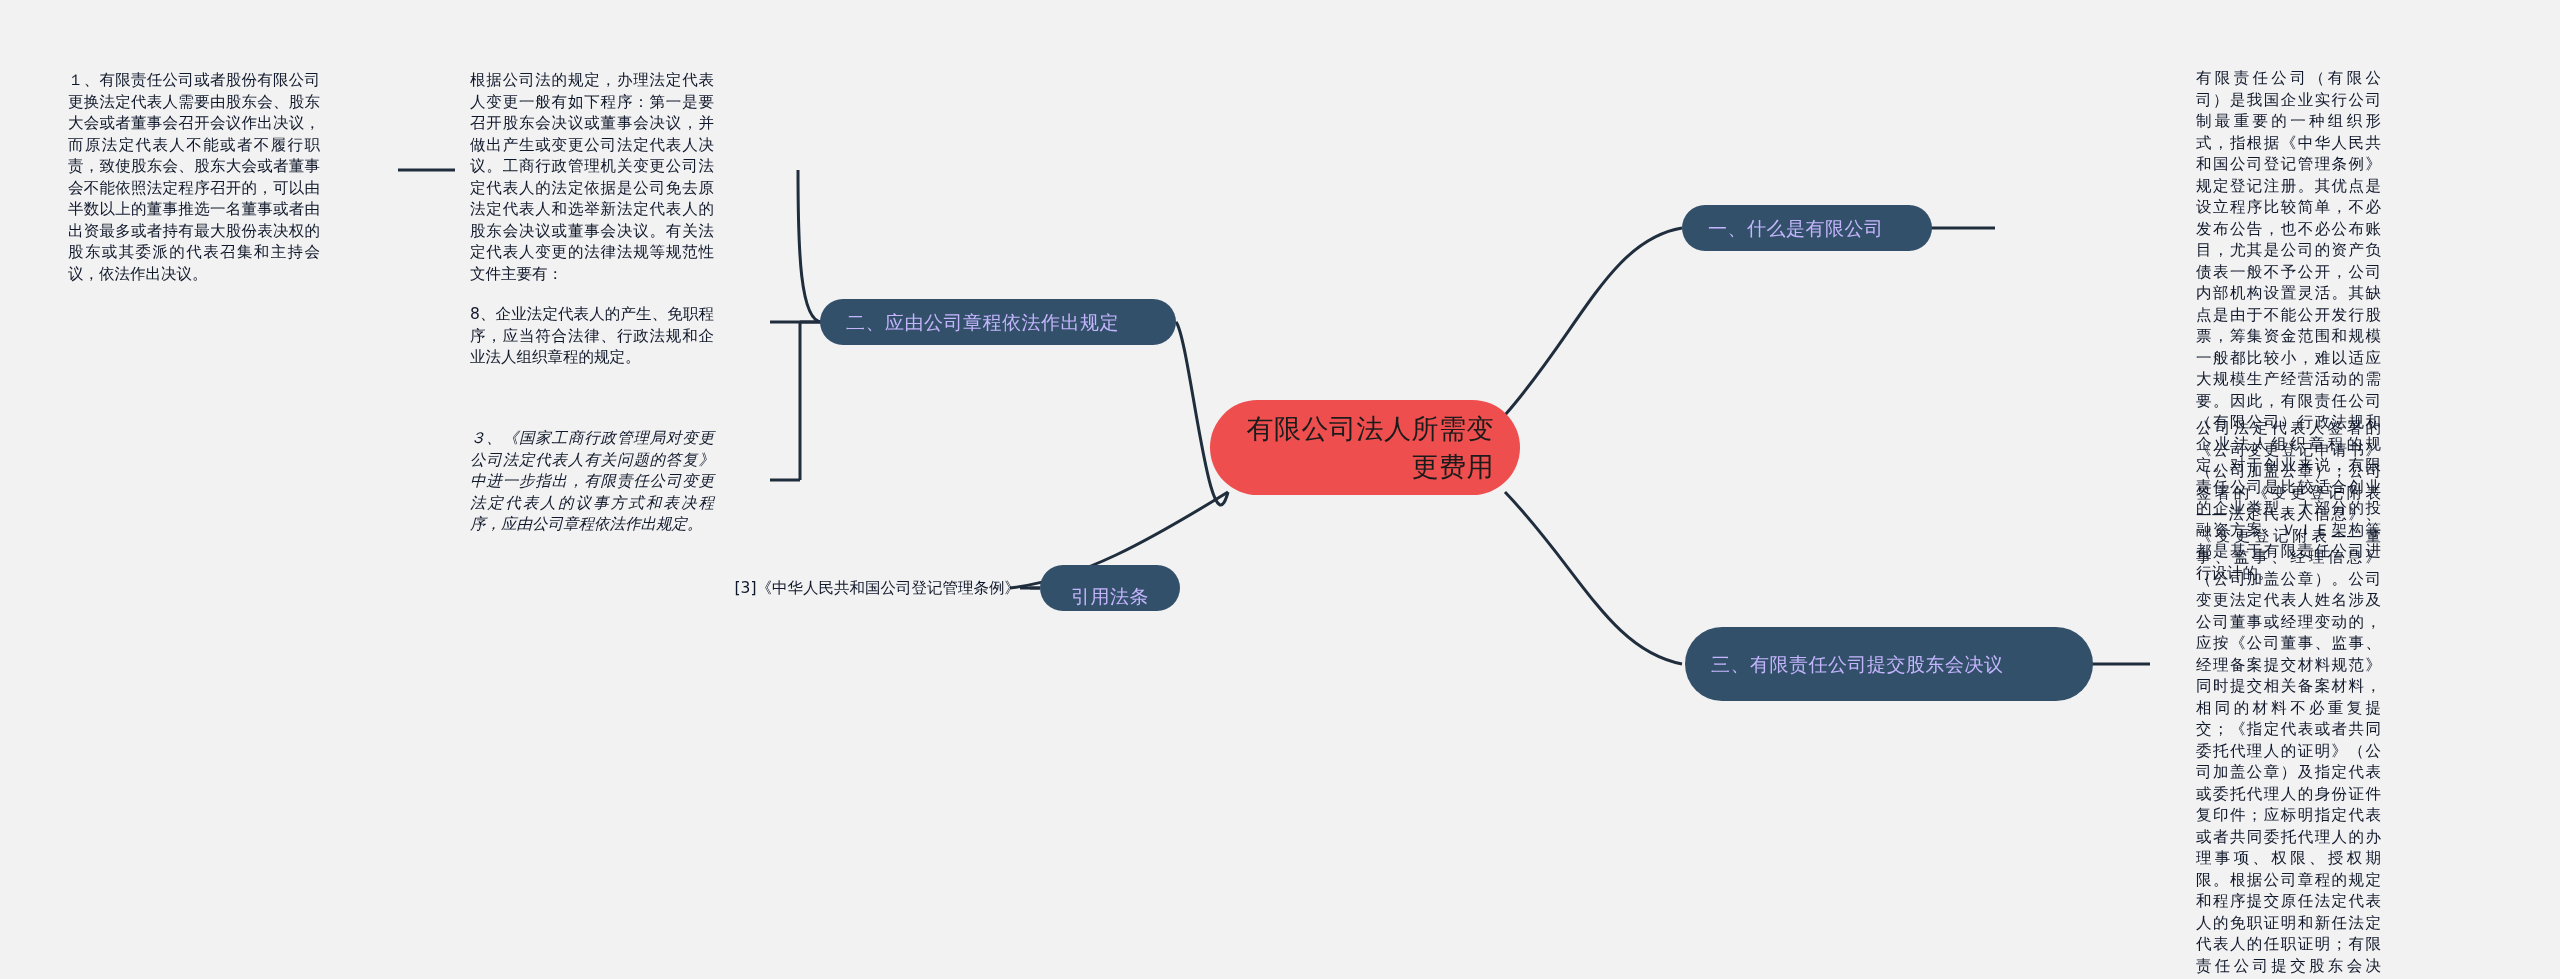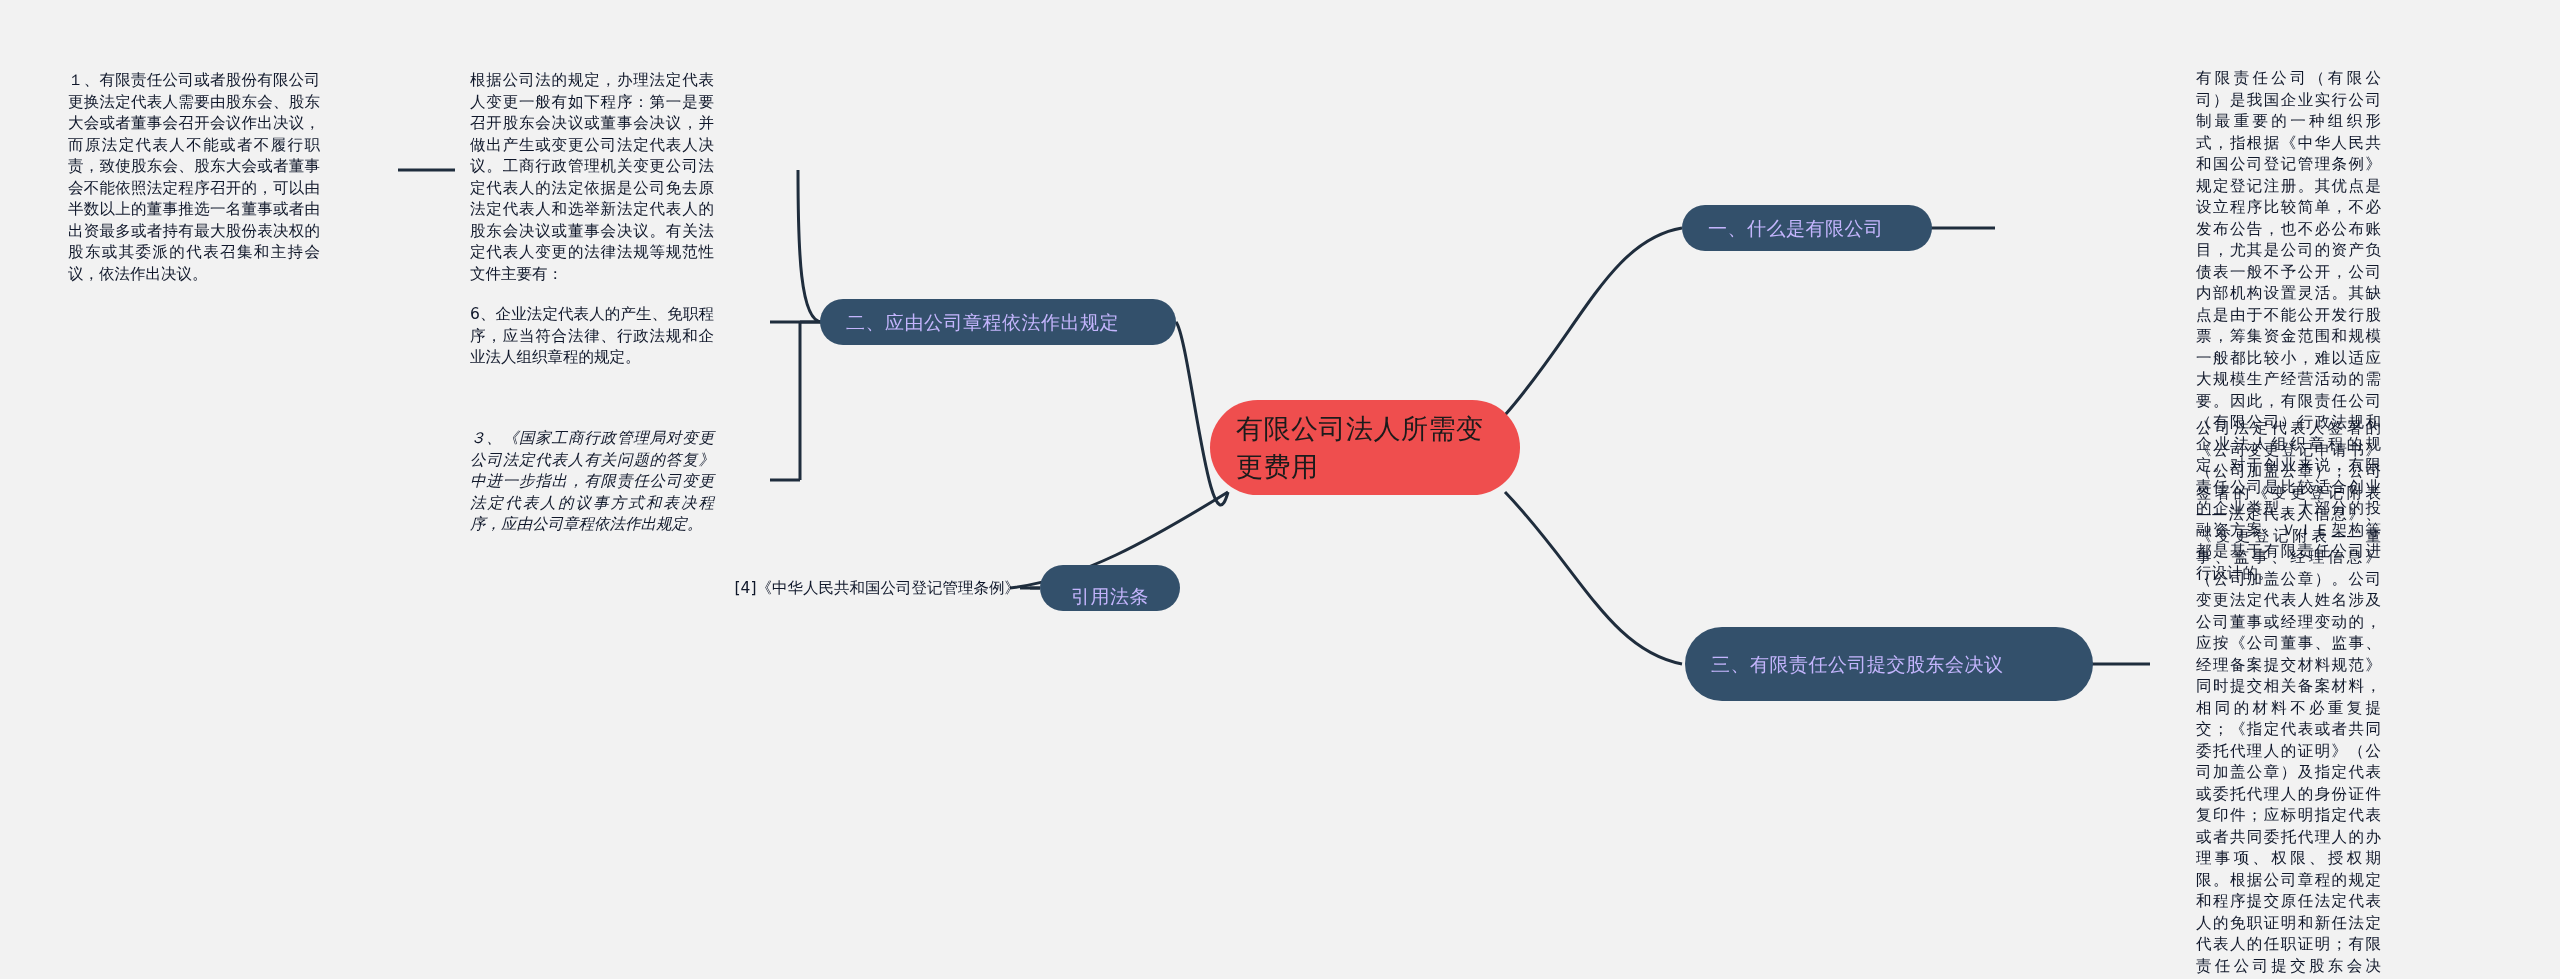--- a/index.html
+++ b/index.html
@@ -55,21 +55,21 @@
     background: #33506b;
   }
   .node-text {
     display: block;
     width: 100%;
   }
   .node.branch .node-text {
     text-align: left;
   }
   .node.root .node-text {
-    text-align: left;
+    text-align: right;
   }
   .leaf {
     position: absolute;
     box-sizing: border-box;
     color: #0f172a;
     font-size: 15.5px;
     line-height: 21.5px;
     text-align: justify;
     text-justify: inter-character;
     letter-spacing: 0px;
@@ -134,19 +134,19 @@
   </div>
 
   <div class="leaf" style="left:2196px; top:68px; width:185px;">有限责任公司（有限公司）是我国企业实行公司制最重要的一种组织形式，指根据《中华人民共和国公司登记管理条例》规定登记注册。其优点是设立程序比较简单，不必发布公告，也不必公布账目，尤其是公司的资产负债表一般不予公开，公司内部机构设置灵活。其缺点是由于不能公开发行股票，筹集资金范围和规模一般都比较小，难以适应大规模生产经营活动的需要。因此，有限责任公司（有限公司）行政法规和企业法人组织章程的规定。对于创业来说，有限责任公司是比较适合创业的企业类型，大部分的投融资方案、ＶＩＥ架构等都是基于有限责任公司进行设计的。</div>
 
   <div class="leaf" style="left:2196px; top:418px; width:185px;">公司法定代表人签署的《公司变更登记申请书》（公司加盖公章）；公司签署的《变更登记附表——法定代表人信息》、《变更登记附表——董事、监事、经理信息》（公司加盖公章）。公司变更法定代表人姓名涉及公司董事或经理变动的，应按《公司董事、监事、经理备案提交材料规范》同时提交相关备案材料，相同的材料不必重复提交；《指定代表或者共同委托代理人的证明》（公司加盖公章）及指定代表或委托代理人的身份证件复印件；应标明指定代表或者共同委托代理人的办理事项、权限、授权期限。根据公司章程的规定和程序提交原任法定代表人的免职证明和新任法定代表人的任职证明；有限责任公司提交股东会决议、董事会决议或其他任免文件等，股东会决议由股东签署（应当符合公司章程规定的表决方式），董事会决议由公司董事签字。股份有限公司提交董事会决议（由公司董事签字）。国有独资有限责任公司提交国务院、地方人民政府或者其授权的本级人民政府国有资产监督管理机构的书面决定（加盖公章）或董事会决议（由董事签字）。</div>
 
   <div class="leaf" style="left:470px; top:70px; width:244px;">根据公司法的规定，办理法定代表人变更一般有如下程序：第一是要召开股东会决议或董事会决议，并做出产生或变更公司法定代表人决议。工商行政管理机关变更公司法定代表人的法定依据是公司免去原法定代表人和选举新法定代表人的股东会决议或董事会决议。有关法定代表人变更的法律法规等规范性文件主要有：</div>
 
   <div class="leaf" style="left:68px; top:70px; width:252px;">１、有限责任公司或者股份有限公司更换法定代表人需要由股东会、股东大会或者董事会召开会议作出决议，而原法定代表人不能或者不履行职责，致使股东会、股东大会或者董事会不能依照法定程序召开的，可以由半数以上的董事推选一名董事或者由出资最多或者持有最大股份表决权的股东或其委派的代表召集和主持会议，依法作出决议。</div>
 
-  <div class="leaf" style="left:470px; top:304px; width:244px;">6、企业法定代表人的产生、免职程序，应当符合法律、行政法规和企业法人组织章程的规定。</div>
+  <div class="leaf" style="left:470px; top:304px; width:244px;">8、企业法定代表人的产生、免职程序，应当符合法律、行政法规和企业法人组织章程的规定。</div>
 
   <div class="leaf" style="left:470px; top:428px; width:244px;font-style:italic;">３、《国家工商行政管理局对变更公司法定代表人有关问题的答复》中进一步指出，有限责任公司变更法定代表人的议事方式和表决程序，应由公司章程依法作出规定。</div>
 
-  <div class="leaf nowrap-line" style="left:620px; top:578px; width:400px;">[4]《中华人民共和国公司登记管理条例》</div>
+  <div class="leaf nowrap-line" style="left:620px; top:578px; width:400px;">[3]《中华人民共和国公司登记管理条例》</div>
 
 </div>
 
 </body></html>

